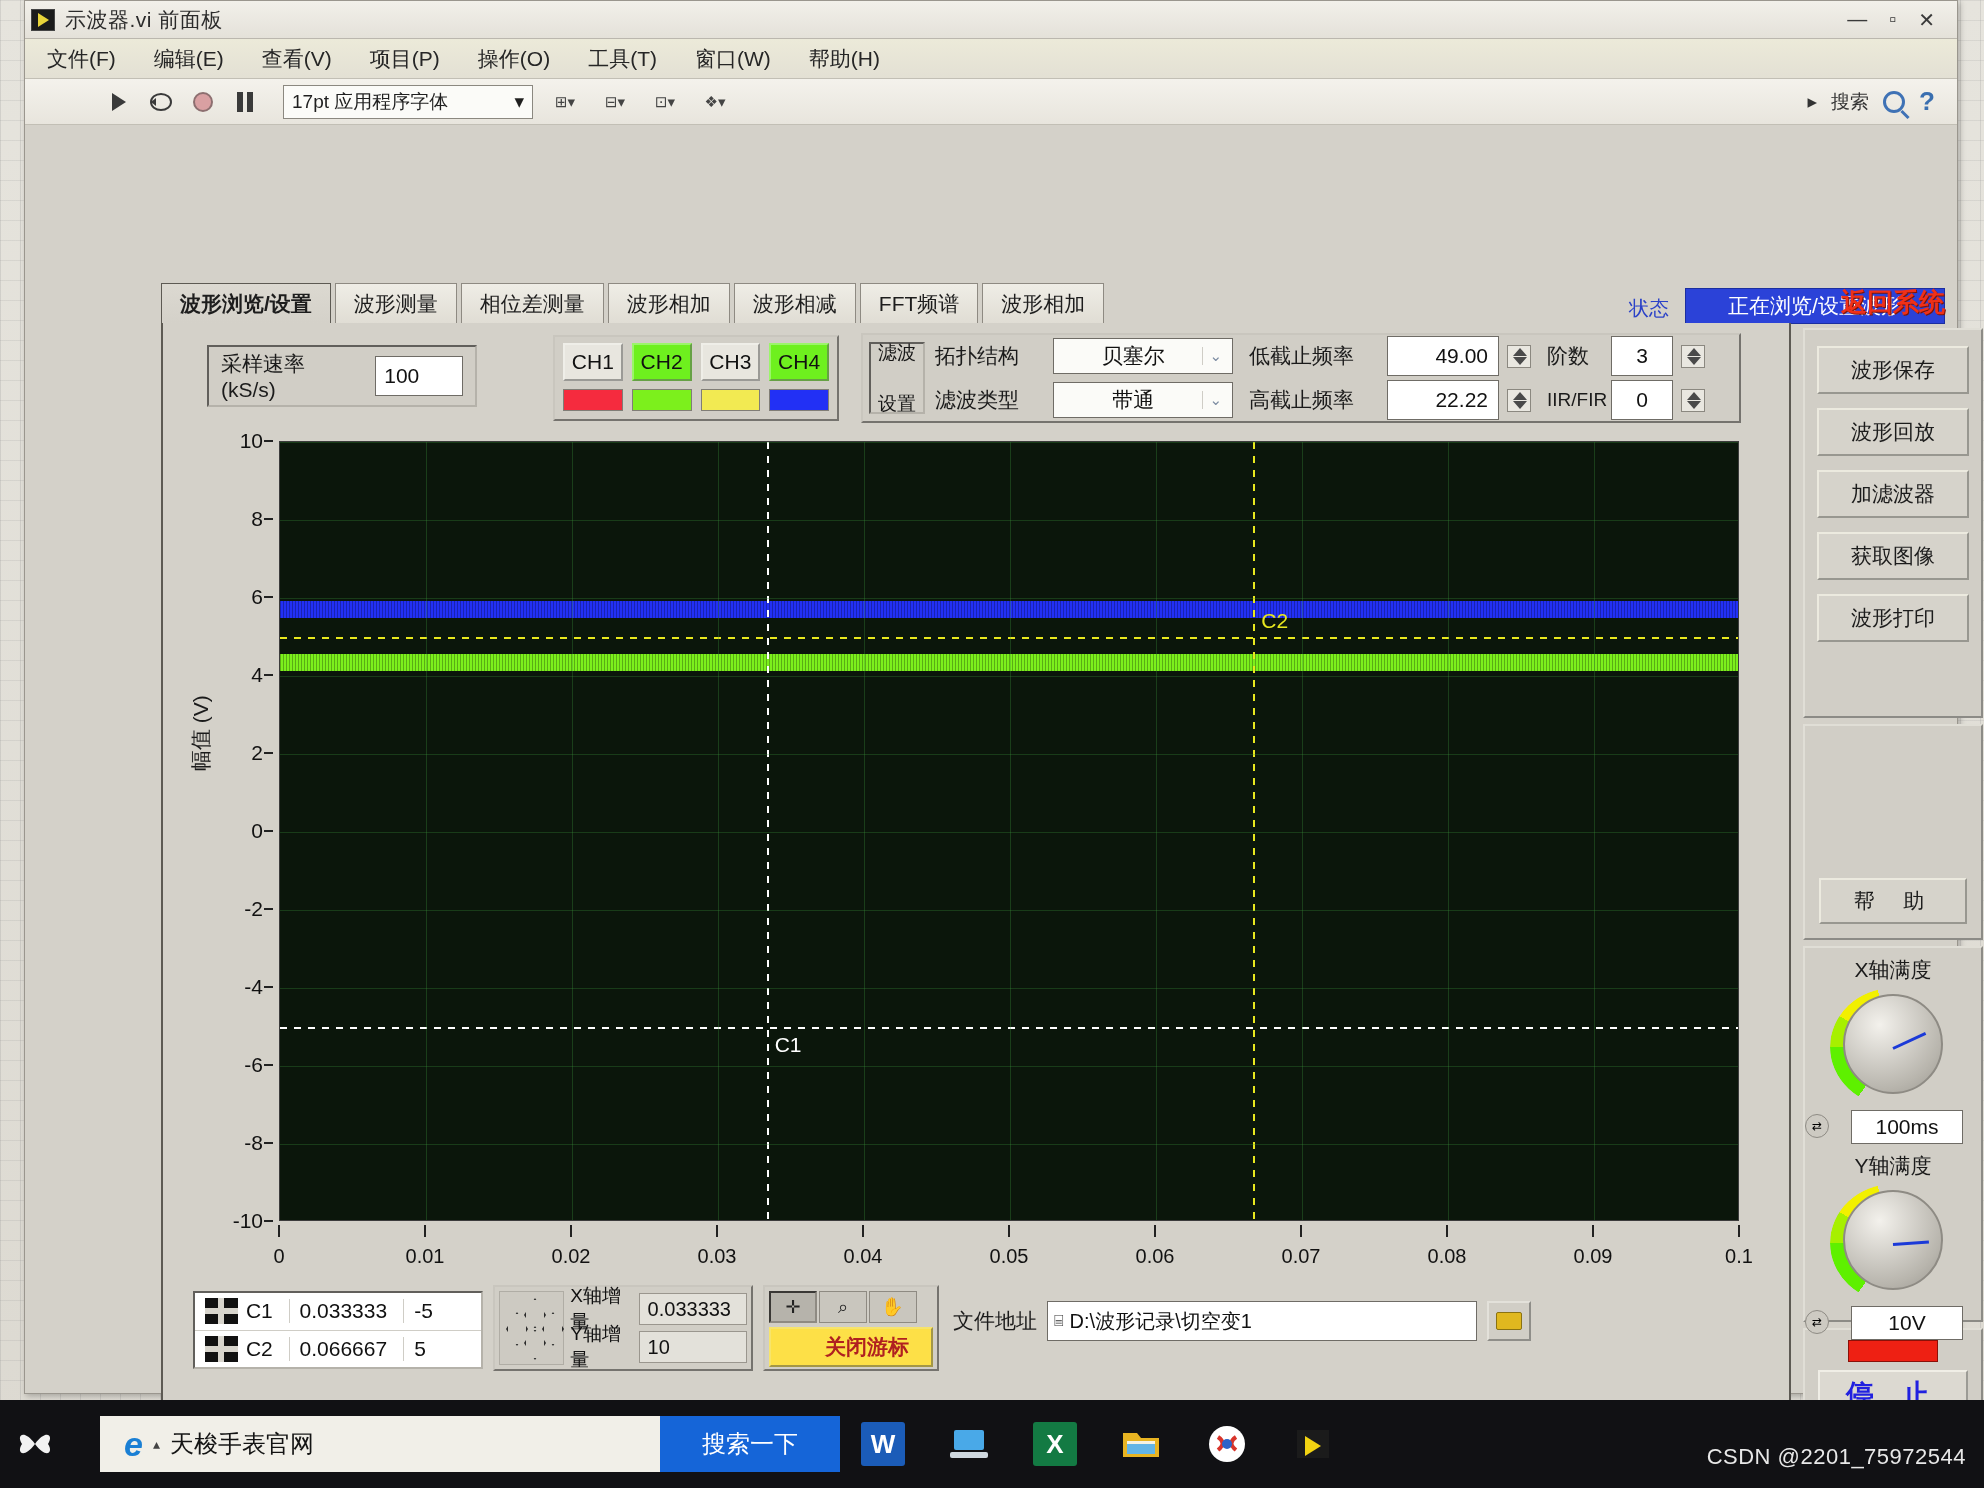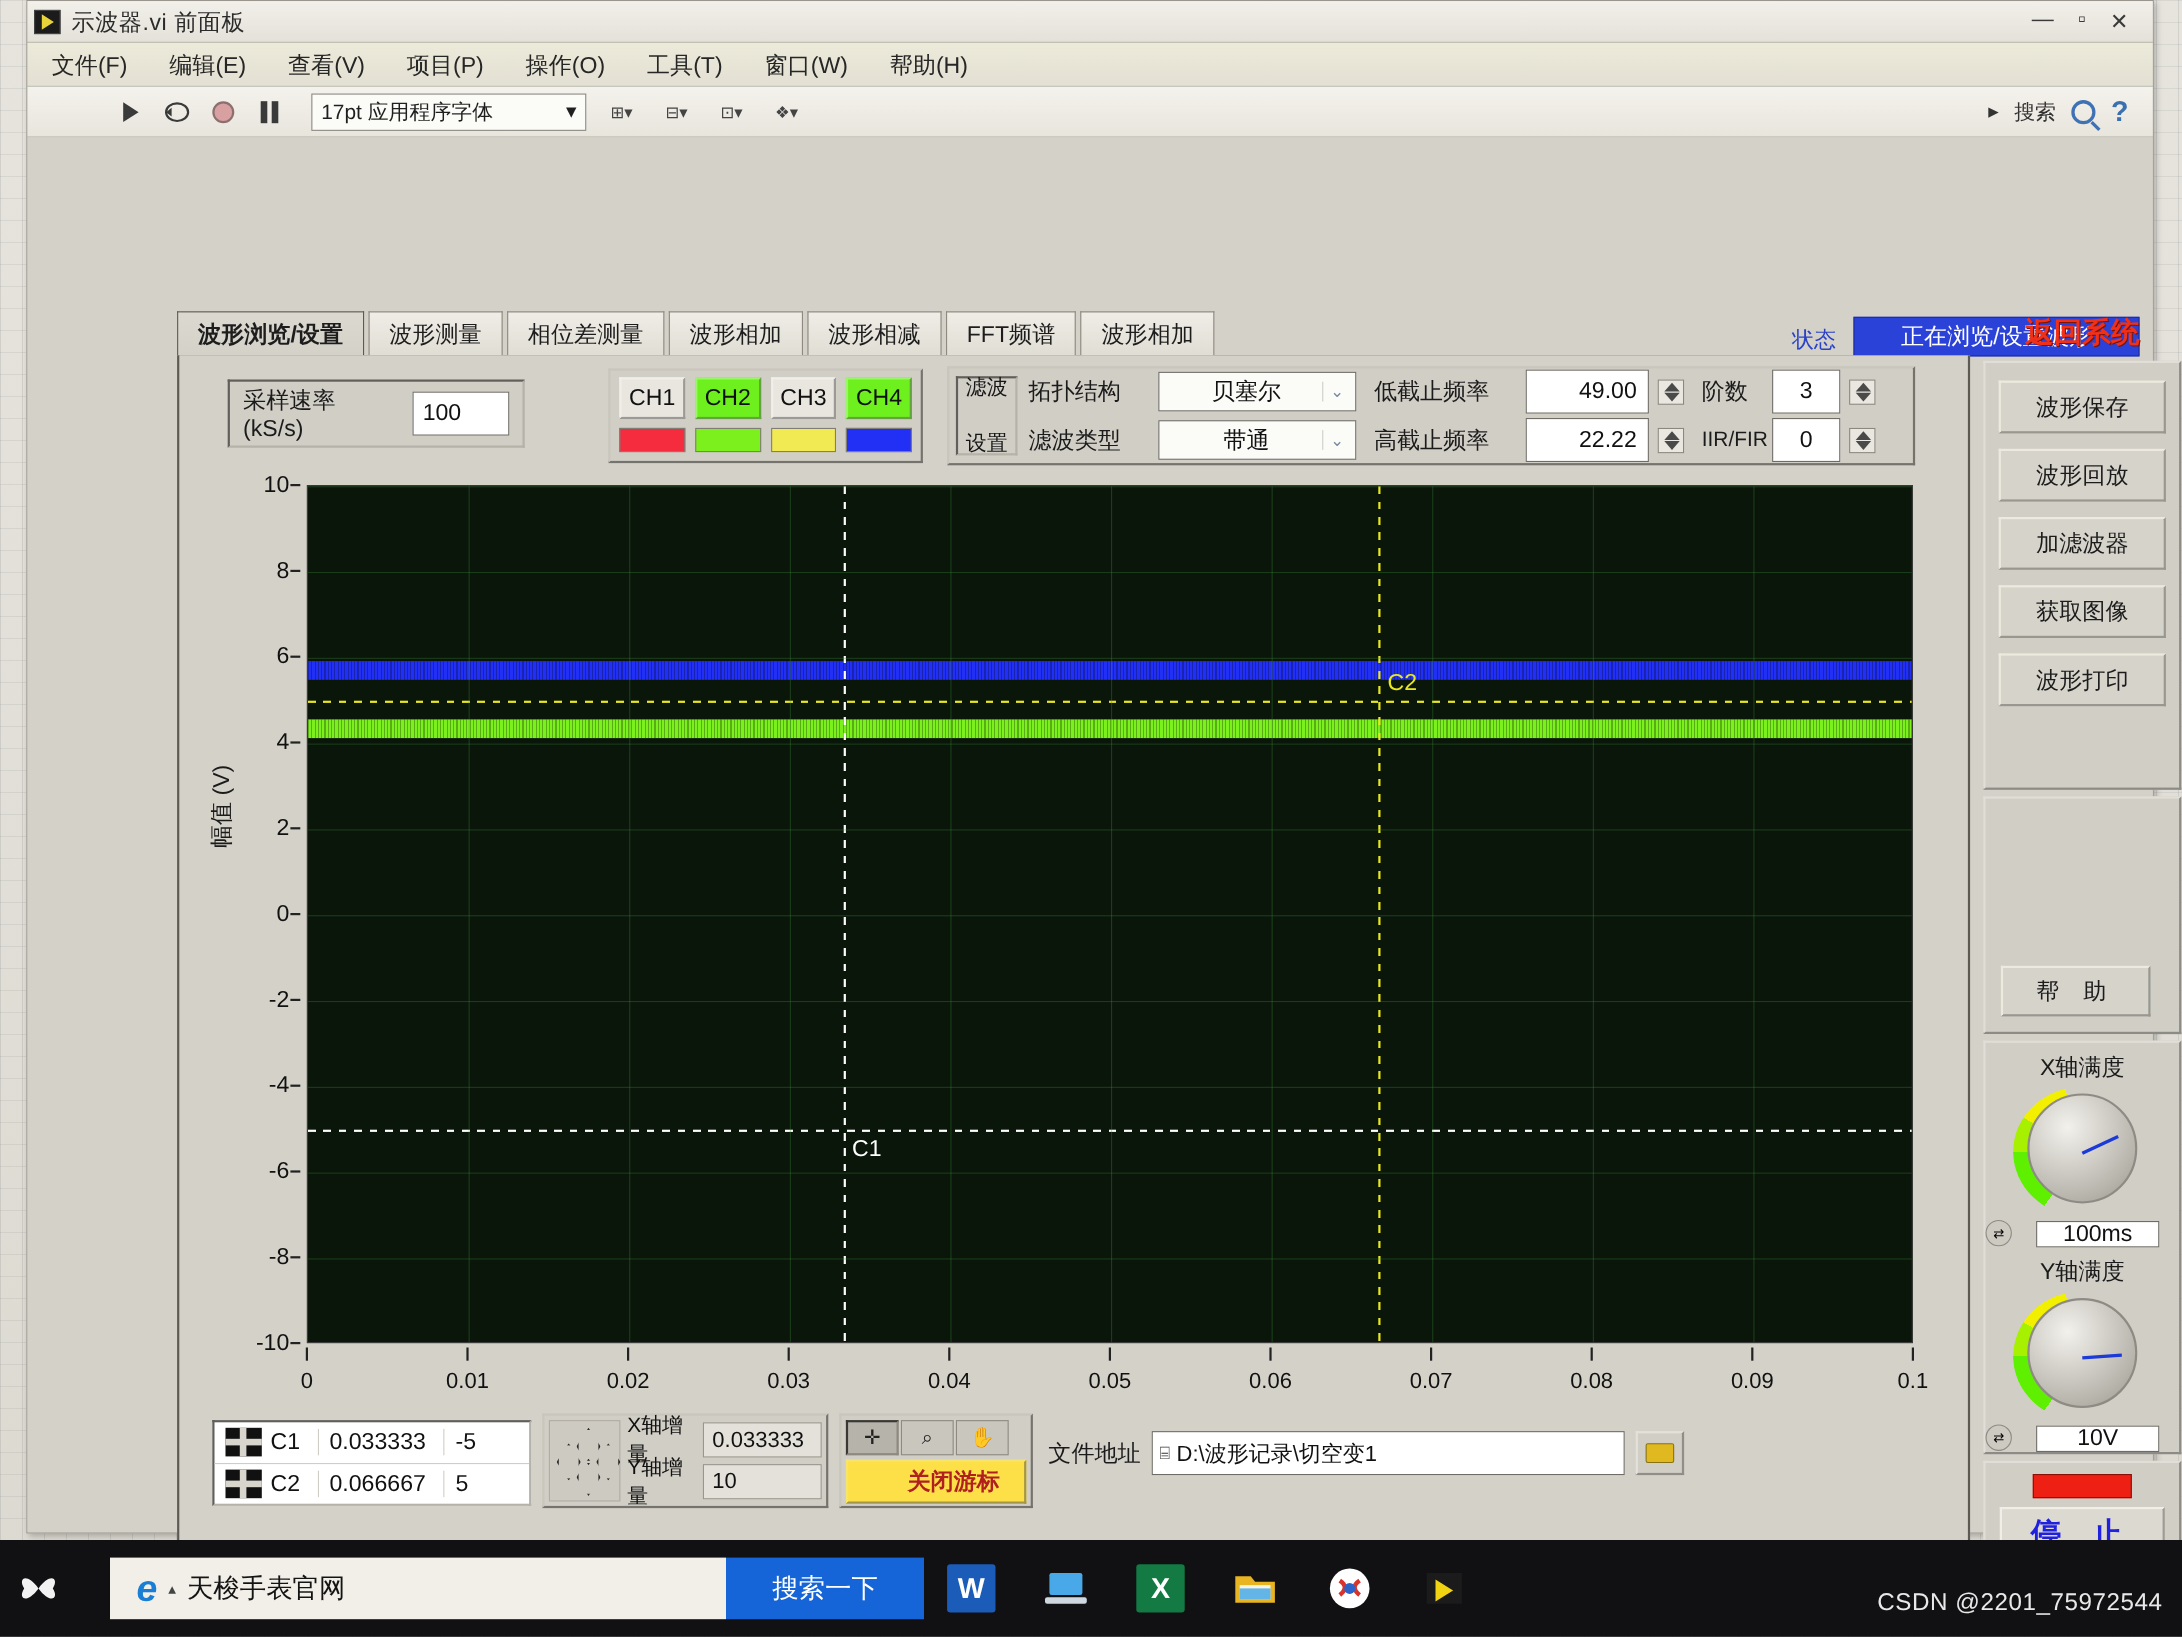--- a/index.html
+++ b/index.html
@@ -190,41 +190,41 @@
   #sidebar { position:absolute; left:1778px; top:160px; width:180px; height:1208px; }
   #sb-title { text-align:center; font-size:26px; font-weight:bold; color:#f03018; margin-bottom:8px;
     text-shadow: 1px 1px 0 #7a1508; }
   #sb-group1 { width:180px; height:390px; background:#d1cec6; border:2px outset #e0ded6;
     padding:16px 12px; }
   .sb-btn { width:152px; height:48px; margin-bottom:14px; background:#d6d3cb;
     border:2px outset #eceadf; display:flex; align-items:center; justify-content:center;
     font-size:21px; color:#1c1c1c; }
   #sb-group2 { width:180px; height:216px; background:#d1cec6; border:2px outset #e0ded6;
     margin-top:6px; position:relative; }
-  #help-btn { position:absolute; left:14px; bottom:14px; width:136px; height:46px;
+  #help-btn { position:absolute; left:14px; bottom:14px; width:148px; height:46px;
     background:#d6d3cb; border:2px outset #eceadf; display:flex; align-items:center;
-    justify-content:center; font-size:21px; color:#1c1c1c; letter-spacing:8px;}
+    justify-content:center; font-size:21px; color:#1c1c1c; letter-spacing:8px;font-family:Liberation Mono, monospace;}
   #sb-group3 { width:180px; height:376px; background:#d1cec6; border:2px outset #e0ded6;
     margin-top:6px; padding:8px 0; text-align:center; }
   .knob-title { font-size:21px; color:#1b1b1b; }
   .knob { width:126px; height:118px; margin:4px auto 2px; position:relative; }
   .knob-dial {
     position:absolute; left:13px; top:6px; width:100px; height:100px; border-radius:50%;
     background: radial-gradient(circle at 36% 30%, #f3f1ec, #b8b5ad 70%, #9a9790);
     border:2px solid #8e8b84;
   }
   .knob-ring {
     position:absolute; left:0; top:0; width:126px; height:118px; border-radius:50%;
     background: conic-gradient(from 215deg, #5ef000 0deg 55deg, #a7f000 55deg 85deg, #f2f000 85deg 130deg, transparent 130deg 360deg);
     -webkit-mask: radial-gradient(circle at 50% 50%, transparent 46px, #000 47px);
             mask: radial-gradient(circle at 50% 50%, transparent 46px, #000 47px);
   }
   .knob-needle { position:absolute; left:50%; top:50%; width:36px; height:3px; background:#1b3ad8;
     transform-origin: 0 50%; }
-  .knob-val { width:112px; height:24px; margin:2px auto 0; background:#fff; border:1px solid #6f6c66;
+  .knob-val { width:112px; height:34px; margin:2px auto 0; background:#fff; border:1px solid #6f6c66;
     display:flex; align-items:center; justify-content:center; font-size:21px; color:#111;}
   .knob-row { display:flex; align-items:center; justify-content:center; gap:4px; }
   .knob-lock { width:24px;height:24px;border-radius:50%;background:#cdcac2;border:1px solid #8e8b84;
     font-size:12px; display:flex; align-items:center; justify-content:center;}
   #stop-group { width:180px; height:120px; background:#d1cec6; border:2px outset #e0ded6;
     margin-top:6px; padding:10px; }
   #stop-led { width:90px; height:22px; margin:0 auto 8px; background:#ee2013; border:1px solid #8a1008;}
   #stop-btn { width:150px; height:50px; margin:0 auto; background:#dcd9d1; border:2px outset #f0eee6;
     display:flex; align-items:center; justify-content:center; font-size:28px; font-weight:bold;
     color:#2020e0; letter-spacing:10px; }

